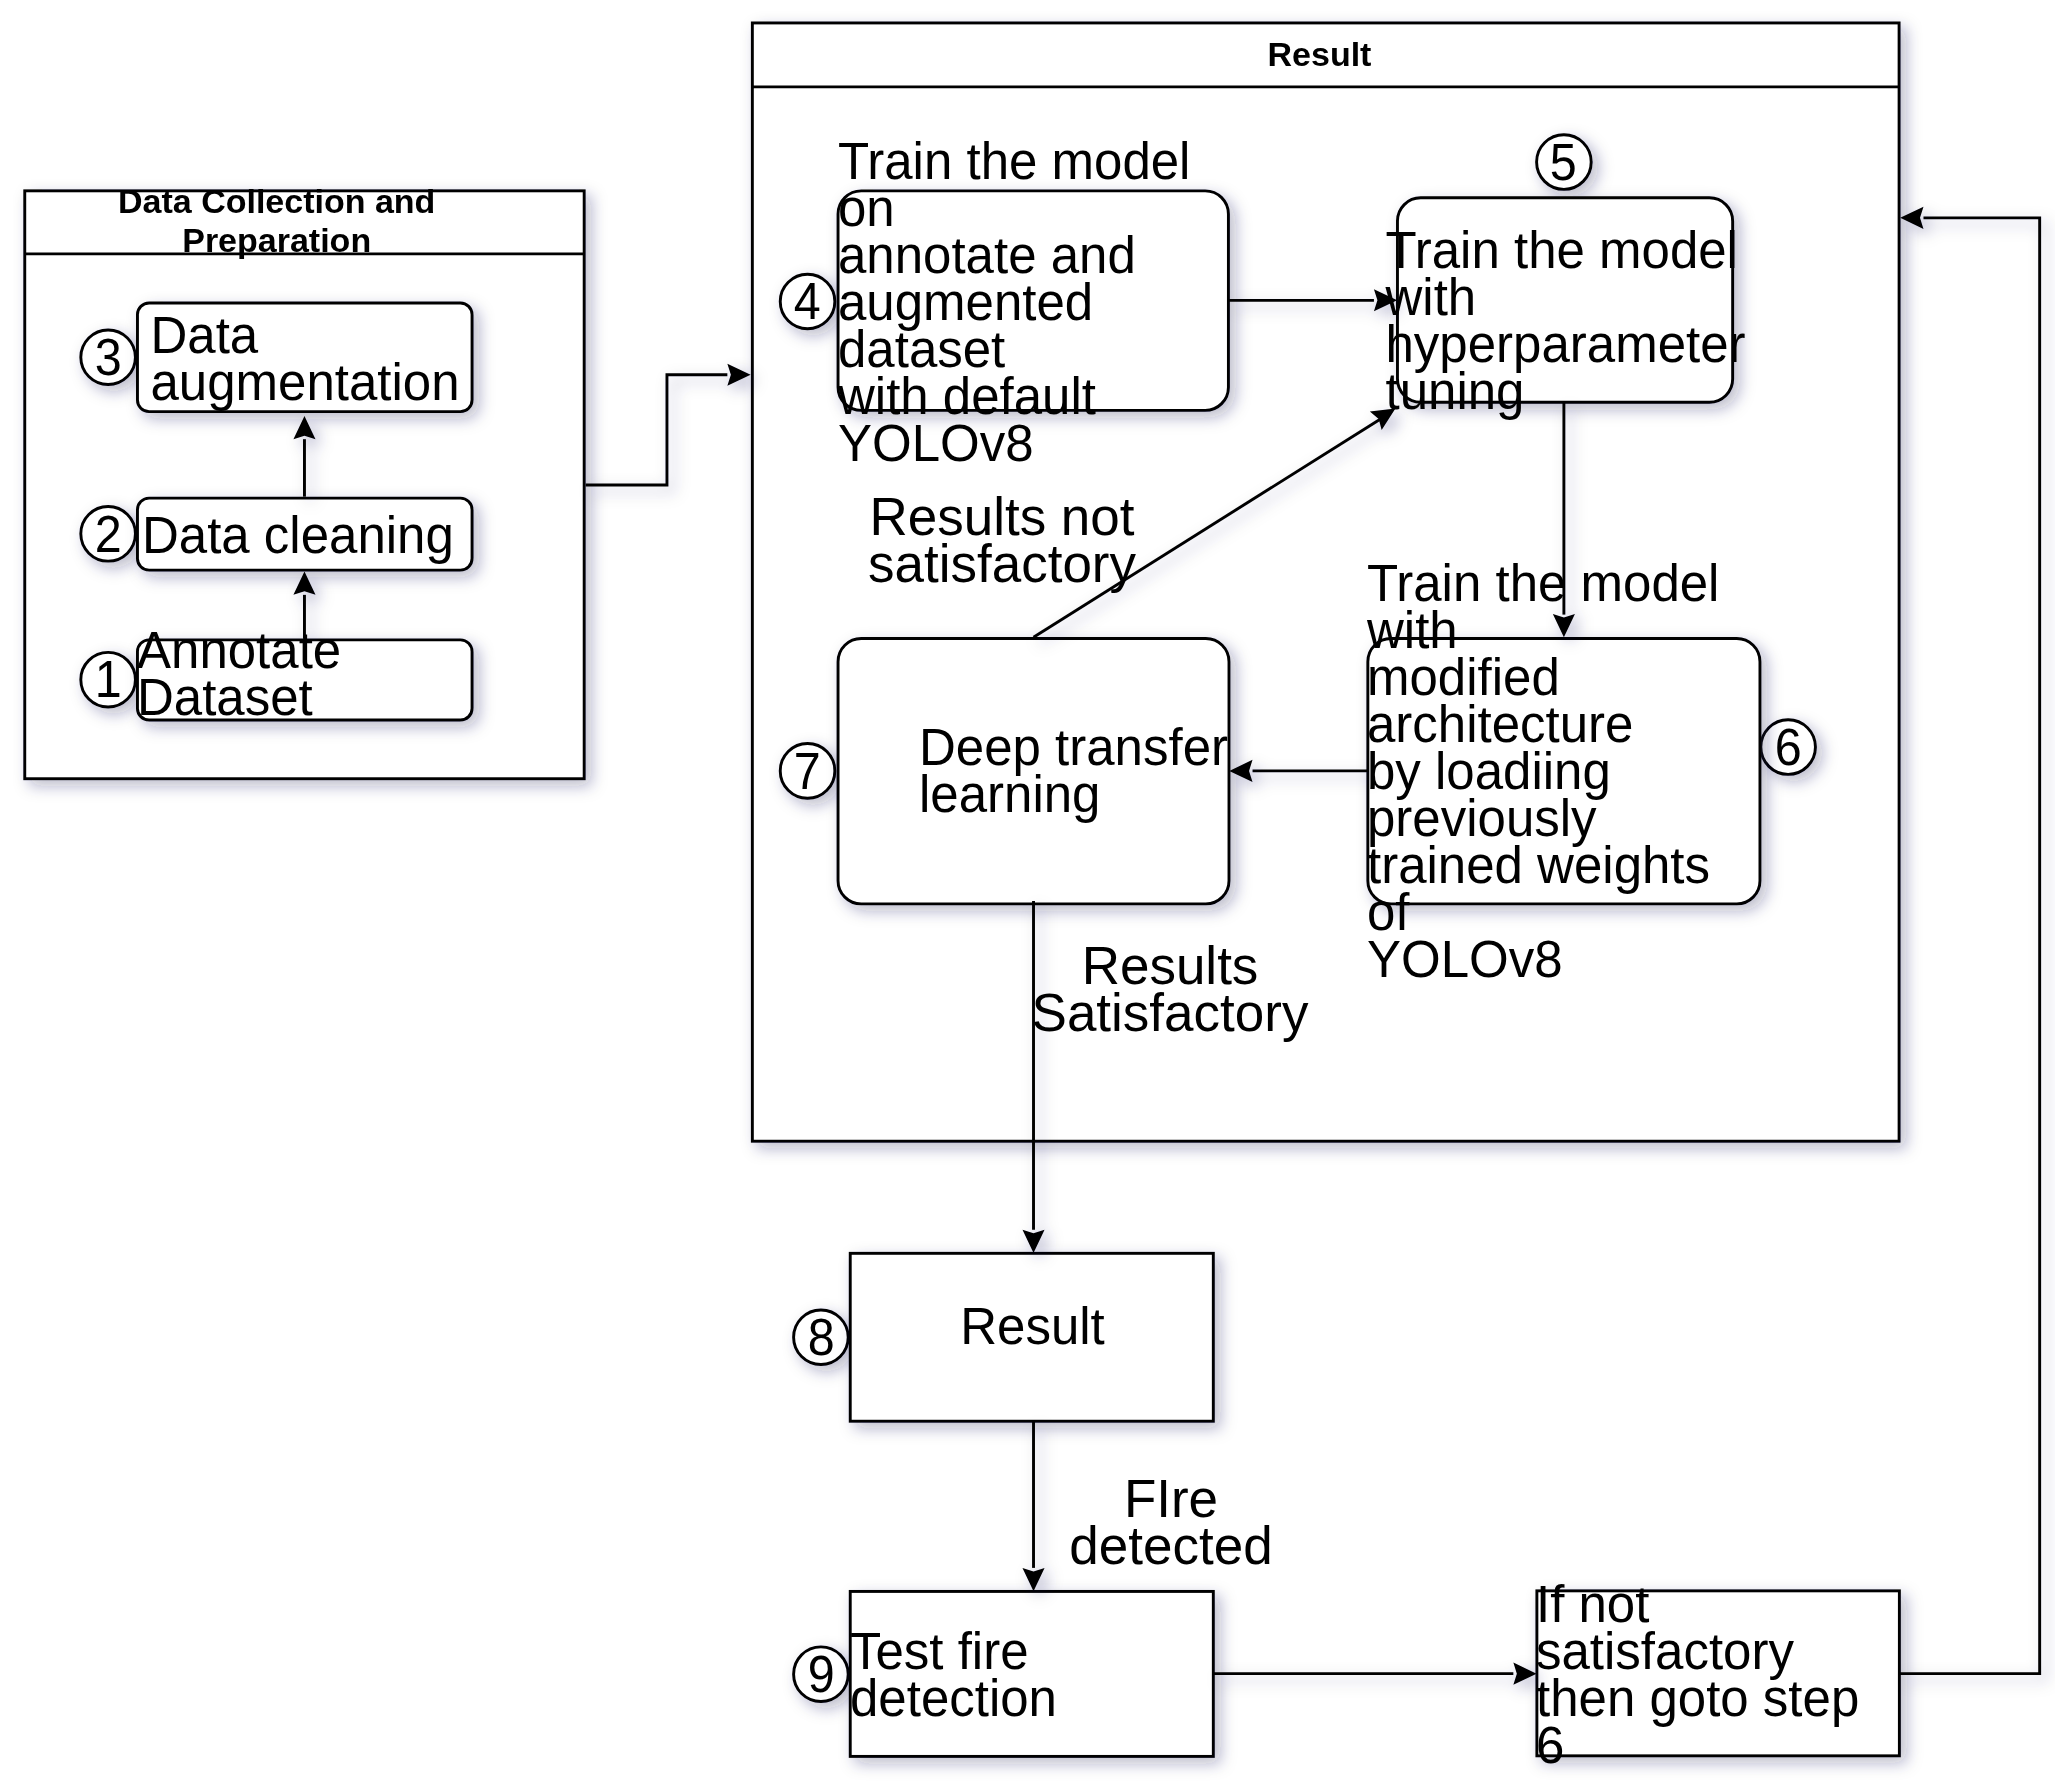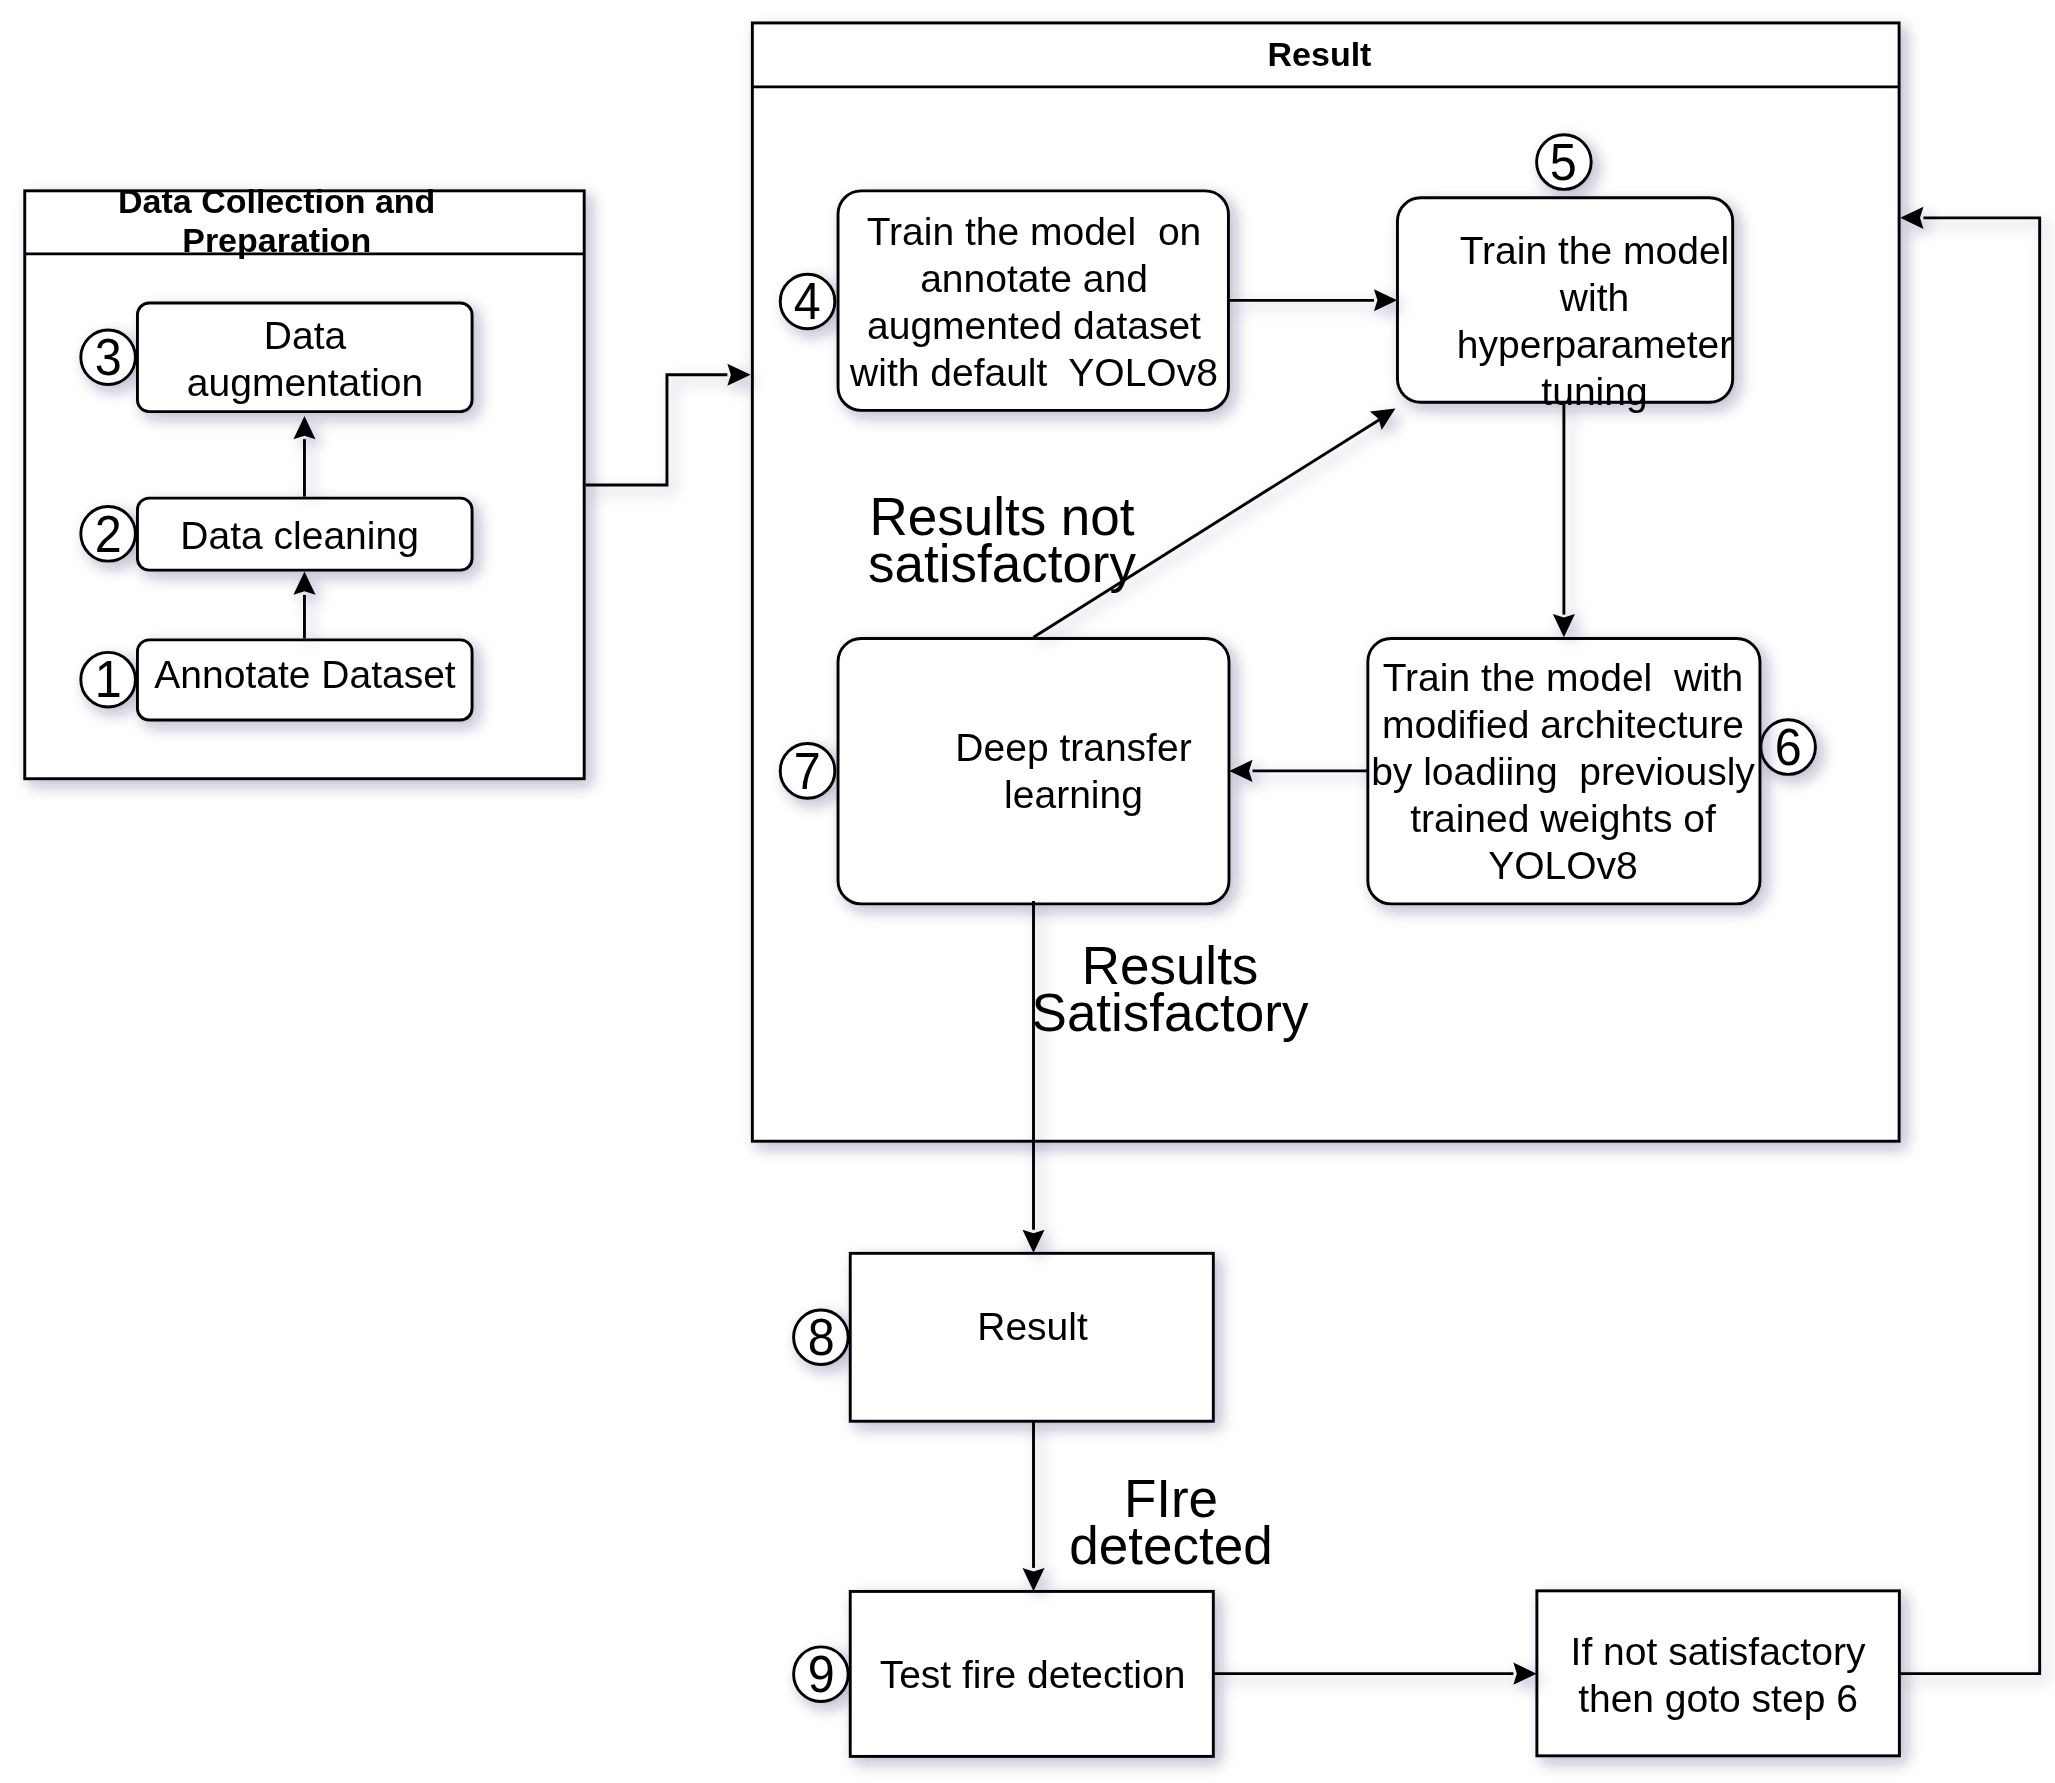--- a/index.html
+++ b/index.html
@@ -2,21 +2,21 @@
 <html style="font-size:9.3px"><head>
 <meta charset="utf-8">
 <title>Model training flowchart</title>
 <style>
   html,body{margin:0;padding:0;background:#ffffff;}
   body{width:2056px;height:1784px;overflow:hidden;
        font-family:"Liberation Sans", sans-serif;}
   #stage{position:relative;width:2056px;height:1784px;background:#fff;}
   svg#art{position:absolute;left:0;top:0;width:2056px;height:1784px;overflow:visible;}
   .lbl{position:absolute;display:flex;align-items:center;justify-content:center;
-       text-align:center;color:#000;font-size:39px;line-height:47px;
+       text-align:left;color:#000;font-size:51px;line-height:47px;
        letter-spacing:0px;white-space:pre-wrap;padding-top:1.7px;box-sizing:border-box;}
   .hdr{position:absolute;display:flex;align-items:center;justify-content:center;
        text-align:center;color:#000;font-weight:bold;font-size:34px;}
   .badge{position:absolute;display:flex;align-items:center;justify-content:center;
          color:#000;font-size:51px;line-height:1;}
   .badge>span{display:inline-block;transform:scaleX(0.95);}
   .elbl{position:absolute;display:flex;align-items:center;justify-content:center;
         text-align:center;color:#000;font-size:53px;line-height:47px;
         white-space:pre-wrap;padding-top:1.7px;box-sizing:border-box;}
 </style>
@@ -127,21 +127,21 @@
 <div class="hdr" style="left:746px;top:21.5px;width:1147px;height:65px;">Result</div>
 
 <div class="lbl" style="left:137px;top:303px;width:336px;height:110px;">Data
 augmentation</div>
 <div class="lbl" style="left:137px;top:498px;width:336px;height:73px;">Data cleaning&nbsp;</div>
 <div class="lbl" style="left:137px;top:640px;width:336px;height:67px;">Annotate Dataset</div>
 <div class="lbl" style="left:838px;top:191px;width:392px;height:221px;">Train the model  on
 annotate and
 augmented dataset
 with default  YOLOv8</div>
-<div class="lbl" style="left:1426px;top:198px;width:337px;height:244px;">Train the model
+<div class="lbl" style="left:1397px;top:198px;width:337px;height:244px;">Train the model
 with
 hyperparameter
 tuning</div>
 <div class="lbl" style="left:838px;top:638px;width:391px;height:265px;margin-left:40px;">Deep transfer
 learning</div>
 <div class="lbl" style="left:1367px;top:638px;width:392px;height:265px;">Train the model  with
 modified architecture
 by loadiing  previously
 trained weights of
 YOLOv8</div>

